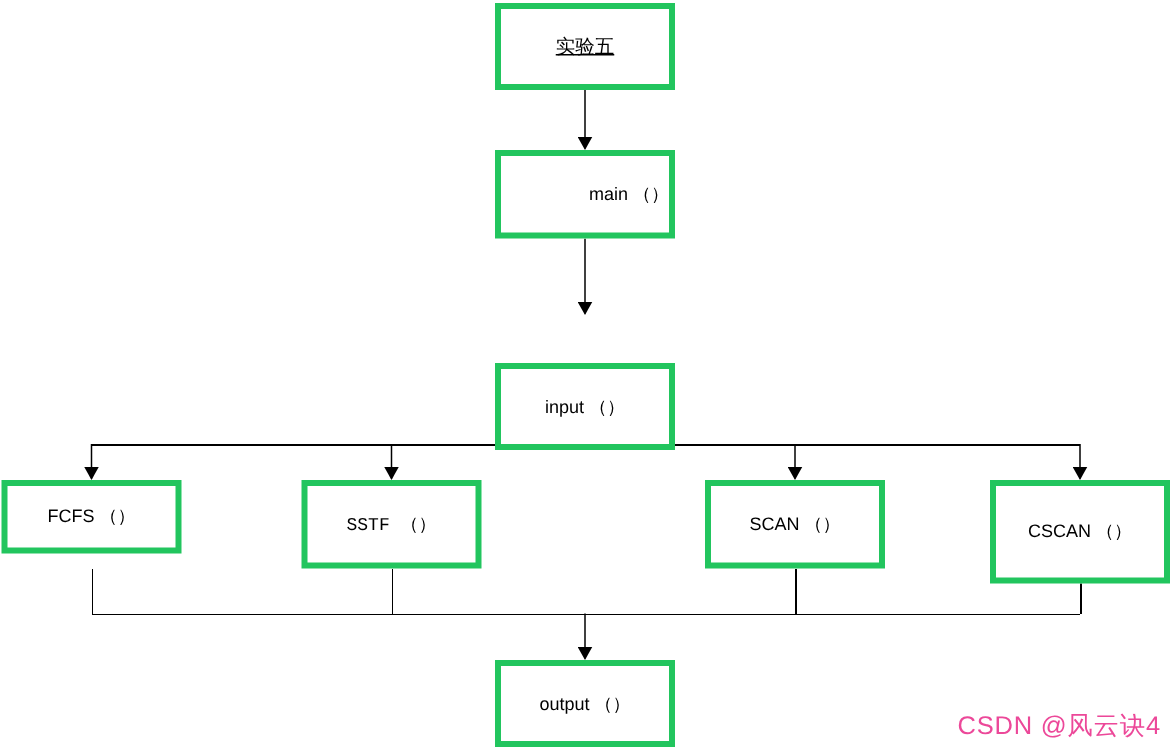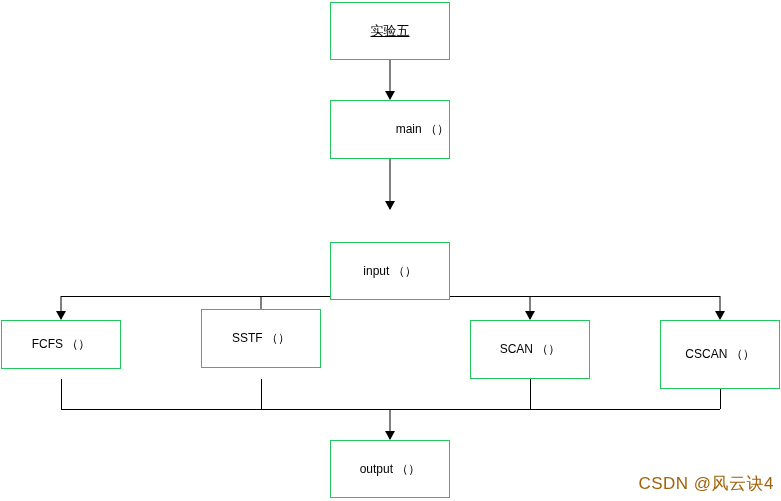--- a/index.html
+++ b/index.html
@@ -9,42 +9,42 @@
     background:#ffffff;
     overflow:hidden;
     font-family:"Liberation Sans", sans-serif;
   }
   .connectors{
     position:absolute;left:0;top:0;width:781px;height:501px;
   }
   .node{
     position:absolute;
     box-sizing:border-box;
-    border:1px solid #22c55e;
+    border:4px solid #22c55e;
     background:#ffffff;
     display:flex;align-items:center;justify-content:center;
     font-size:12px;color:#000000;
     white-space:nowrap;
   }
   .node .label{display:inline-block;}
   .node .label.underline{text-decoration:underline;}
   
   .n-title  {left:330px;top:2px;  width:120px;height:58px;font-size:13px;}
   .n-main   {left:330px;top:100px;width:120px;height:59px;justify-content:flex-end;}
   .n-input  {left:330px;top:210px;width:120px;height:58px;margin-top:32px;}
   .n-fcfs   {left:1px;  top:320px;width:120px;height:49px;}
-  .n-sstf   {left:201px;top:309px;width:120px;height:59px;}
+  .n-sstf   {left:201px;top:320px;width:120px;height:59px;font-family:Liberation Mono, monospace;}
   .n-scan   {left:470px;top:320px;width:120px;height:59px;}
   .n-cscan  {left:660px;top:320px;width:120px;height:69px;}
   .n-output {left:330px;top:440px;width:120px;height:58px;}
   .watermark{
     position:absolute;
     right:7px;bottom:6px;
     font-size:17px;
-    color:#a16207;
+    color:#ec4899;
     letter-spacing:0.5px;
     margin-left:36px;
   }
 </style>
 </head>
 <body>
 
 <div class="canvas">
 
   <svg class="connectors" viewBox="0 0 781 501" xmlns="http://www.w3.org/2000/svg">

